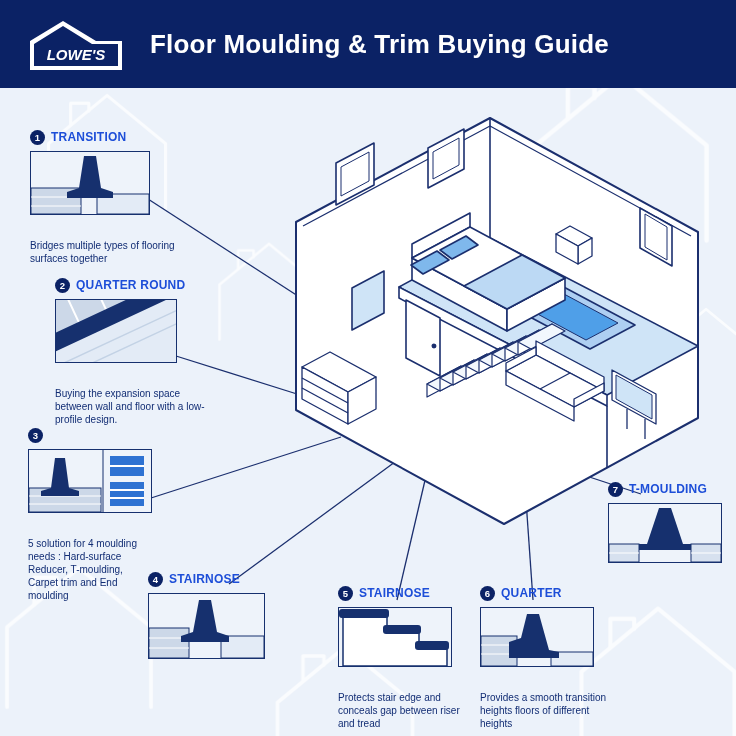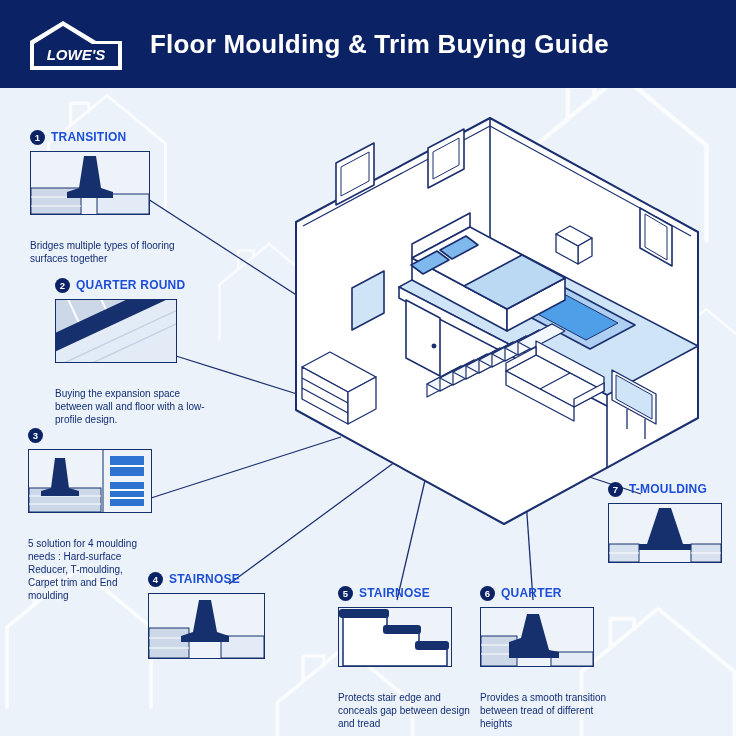--- a/index.html
+++ b/index.html
@@ -257,39 +257,39 @@
   </div>
   <span class="thumb">
     <svg width="112" height="58" viewBox="0 0 112 58">
       <rect width="112" height="58" fill="#eef3fa"></rect>
       <path d="M4,58 L4,6 L48,6 L48,22 L80,22 L80,38 L108,38 L108,58 Z" fill="#ffffff" stroke="#16306e" stroke-width="1.5"></path>
       <rect x="0" y="1" width="50" height="9" rx="3" fill="#16306e"></rect>
       <rect x="44" y="17" width="38" height="9" rx="3" fill="#16306e"></rect>
       <rect x="76" y="33" width="34" height="9" rx="3" fill="#16306e"></rect>
     </svg>
   </span>
-  <p class="callout-desc">Protects stair edge and conceals gap between design and tread</p>
+  <p class="callout-desc">Protects stair edge and conceals gap between riser and tread</p>
 </div>
 
 <div class="callout" style="left:480px; top:586px; width:140px">
   <div class="callout-head">
     <span class="badge">6</span>
     <span class="callout-title">QUARTER</span>
   </div>
   <span class="thumb">
     <svg width="112" height="58" viewBox="0 0 112 58">
       <rect width="112" height="58" fill="#eef3fa"></rect>
       <rect x="0" y="28" width="36" height="30" fill="#ccd8e8" stroke="#16306e" stroke-width="1"></rect>
       <line x1="0" y1="37" x2="36" y2="37" stroke="#ffffff" stroke-width="1"></line>
       <line x1="0" y1="46" x2="36" y2="46" stroke="#ffffff" stroke-width="1"></line>
       <rect x="70" y="44" width="42" height="14" fill="#e3ebf6" stroke="#16306e" stroke-width="1"></rect>
       <path d="M46,6 L58,6 L68,42 L78,44 L78,50 L28,50 L28,34 L40,30 Z" fill="#16306e"></path>
     </svg>
   </span>
-  <p class="callout-desc">Provides a smooth transition between tread of different heights</p>
+  <p class="callout-desc">Provides a smooth transition heights floors of different heights</p>
 </div>
 
 <div class="callout" style="left:608px; top:482px; width:122px">
   <div class="callout-head">
     <span class="badge">7</span>
     <span class="callout-title">T-MOULDING</span>
   </div>
   <span class="thumb">
     <svg width="112" height="58" viewBox="0 0 112 58">
       <rect width="112" height="58" fill="#eef3fa"></rect>

